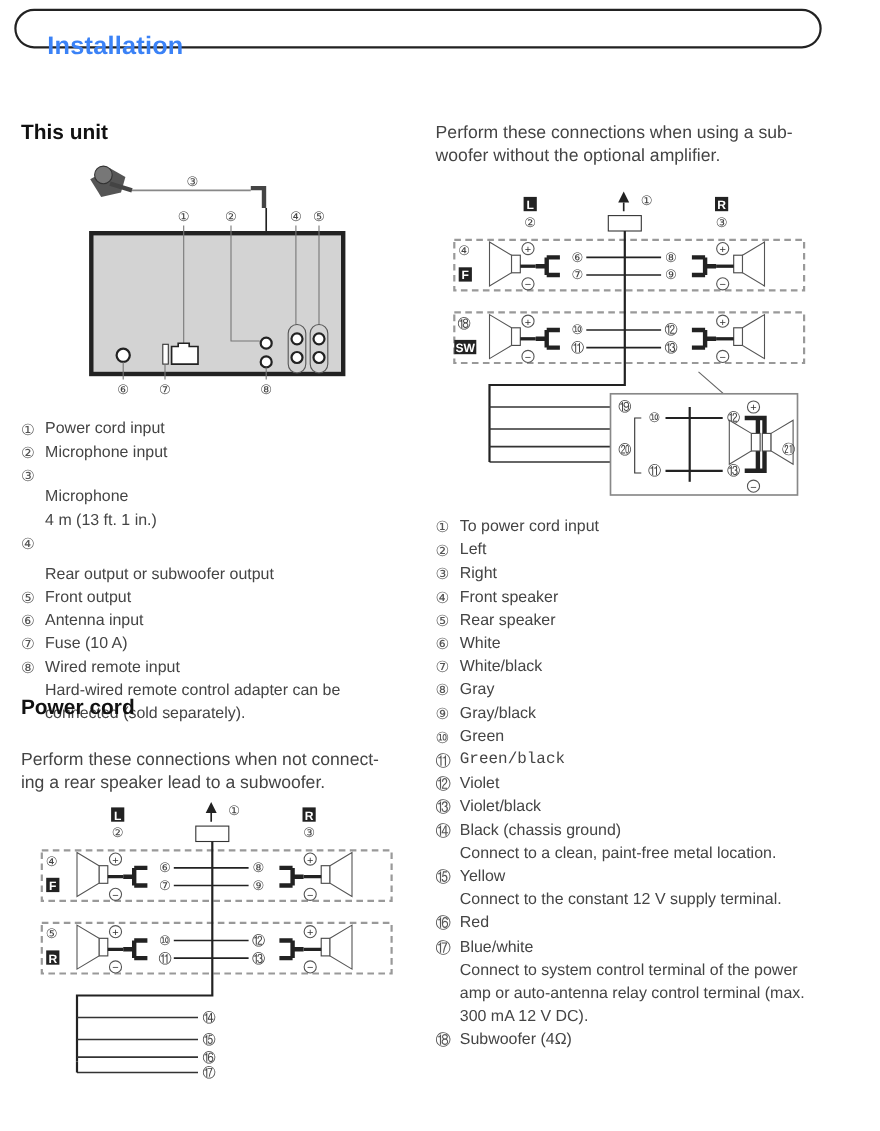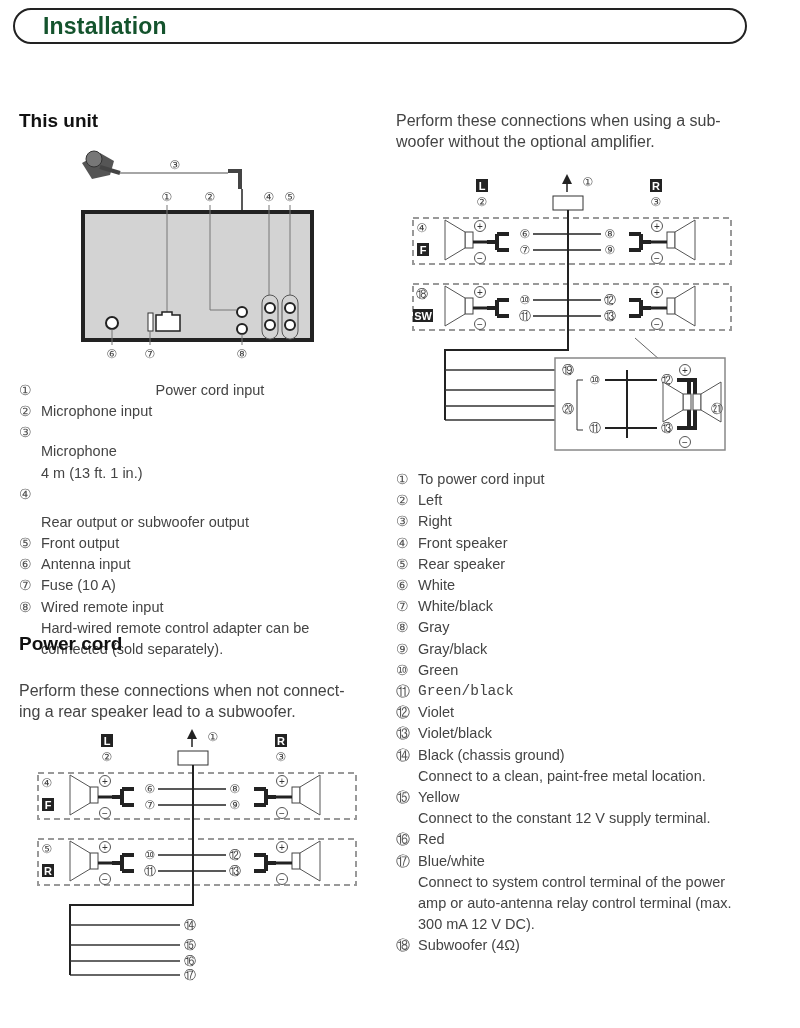--- a/index.html
+++ b/index.html
@@ -1,21 +1,21 @@
 <!DOCTYPE html>
 <html><head>
 <meta charset="utf-8">
 <style>
   html, body { margin: 0; padding: 0; background: #ffffff; }
   body { width: 800px; height: 1028px; position: relative; overflow: hidden;
          font-family: "Liberation Sans", sans-serif; color: #333; }
   .header-pill { position: absolute; left: 13px; top: 8px; width: 734px; height: 36px;
          border: 2px solid #222; border-radius: 18px; box-sizing: border-box; }
-  .header-title { position: absolute; left: 28px; top: 3px; font-size: 23px; font-weight: bold;
-         color: #14532d; letter-spacing: 0.2px; }
+  .header-title { position: absolute; left: 28px; top: 18px; font-size: 23px; font-weight: bold;
+         color: #3b82f6; letter-spacing: 0.2px; }
   .h2 { position: absolute; font-size: 19px; font-weight: bold; color: #111; }
   .para { position: absolute; font-size: 16px; line-height: 21px; color: #444; }
   .list { position: absolute; font-size: 14.5px; line-height: 21.2px; color: #444; }
   .li { display: flex; }
   .li .num { width: 22px; flex: none; color: #555; font-size: 14px; }
   .li .txt { flex: 1; }
   .li .sub { display: block; }
   svg text { font-family: "Liberation Sans", sans-serif; }
   .diagram { position: absolute; }
 </style>
@@ -69,21 +69,21 @@
   <line x1="80" y1="186" x2="80" y2="200" stroke="#777"></line>
   <text x="80" y="213" font-size="12" fill="#444" text-anchor="middle">⑦</text>
   <line x1="172" y1="189" x2="172" y2="200" stroke="#777"></line>
   <text x="172" y="213" font-size="12" fill="#444" text-anchor="middle">⑧</text>
 </svg>
 
 <div class="list" id="unit-list" style="left:19px; top:380px; width:360px;">
     <div class="li">
       <span class="num">①</span>
       <span class="txt">
-        <span style="display: block; text-align: center;">Power cord input</span>
+        <span style="display: block;">Power cord input</span>
       </span>
     </div>
     <div class="li">
       <span class="num">②</span>
       <span class="txt">
         <span style="display: block;">Microphone input</span>
       </span>
     </div>
     <div class="li">
       <span class="num">③</span>

